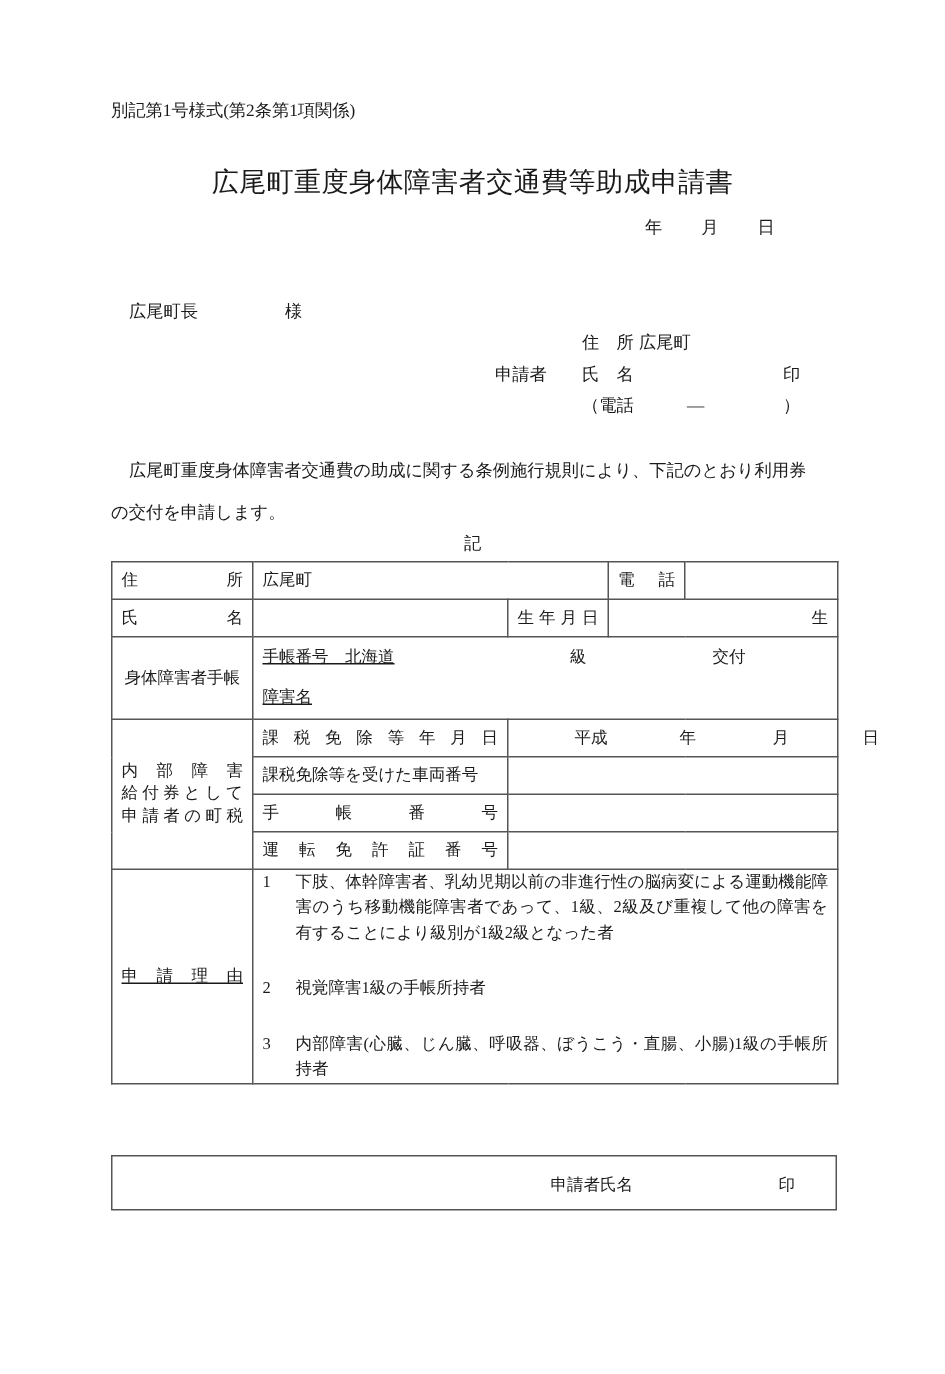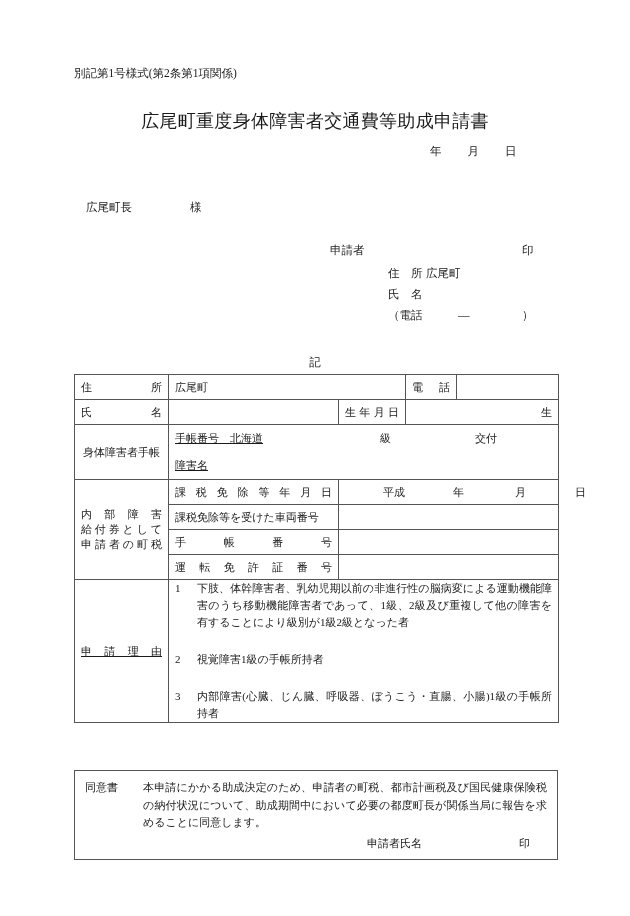--- a/index.html
+++ b/index.html
@@ -71,21 +71,20 @@
   .ab-row { position: relative; height: 21px; }
   .ab-label {
     position: absolute;
     left: 0;
     top: 0;
   }
   .ab-field {
     position: absolute;
     left: 58px;
     top: 0;
-    margin-top: 44px;
   }
   .ab-seal {
     position: absolute;
     left: 192px;
     top: 0;
   }
 
   .body-text {
     position: absolute;
     left: 74px;
@@ -242,20 +241,24 @@
       <span class="ab-field">氏　名</span>
       <span class="ab-seal">印</span>
     </div>
     <div class="ab-row ab-tel-inner">
       <span class="ab-field">（電話</span>
       <span class="ab-field" style="left:128px;">—</span>
       <span class="ab-field" style="left:192px;">）</span>
     </div>
   </div>
 
+  <div class="body-text">
+    <div class="indent">広尾町重度身体障害者交通費の助成に関する条例施行規則により、下記のとおり利用券</div>
+    <div>の交付を申請します。</div>
+  </div>
 
   <div class="ki-mark">記</div>
 
   <table class="main-table">
     <colgroup>
       <col style="width:94px;">
       <col style="width:170px;">
       <col style="width:67px;">
       <col style="width:51px;">
       <col style="width:102px;">
@@ -358,23 +361,19 @@
           <div class="reason-item">
             <span class="reason-num">3</span>
             <span>内部障害(心臓、じん臓、呼吸器、ぼうこう・直腸、小腸)1級の手帳所持者</span>
           </div>
         </td>
       </tr>
     </tbody>
   </table>
 
   <div class="consent-box">
-    <div class="consent-inner">
-      <span class="consent-title">同意書</span>
-      <span>本申請にかかる助成決定のため、申請者の町税、都市計画税及び国民健康保険税の納付状況について、助成期間中において必要の都度町長が関係当局に報告を求めることに同意します。</span>
-    </div>
     <div class="consent-sign">
       <span class="name">申請者氏名</span>
       <span class="seal">印</span>
     </div>
   </div>
 
 </div>
 
 </body></html>

